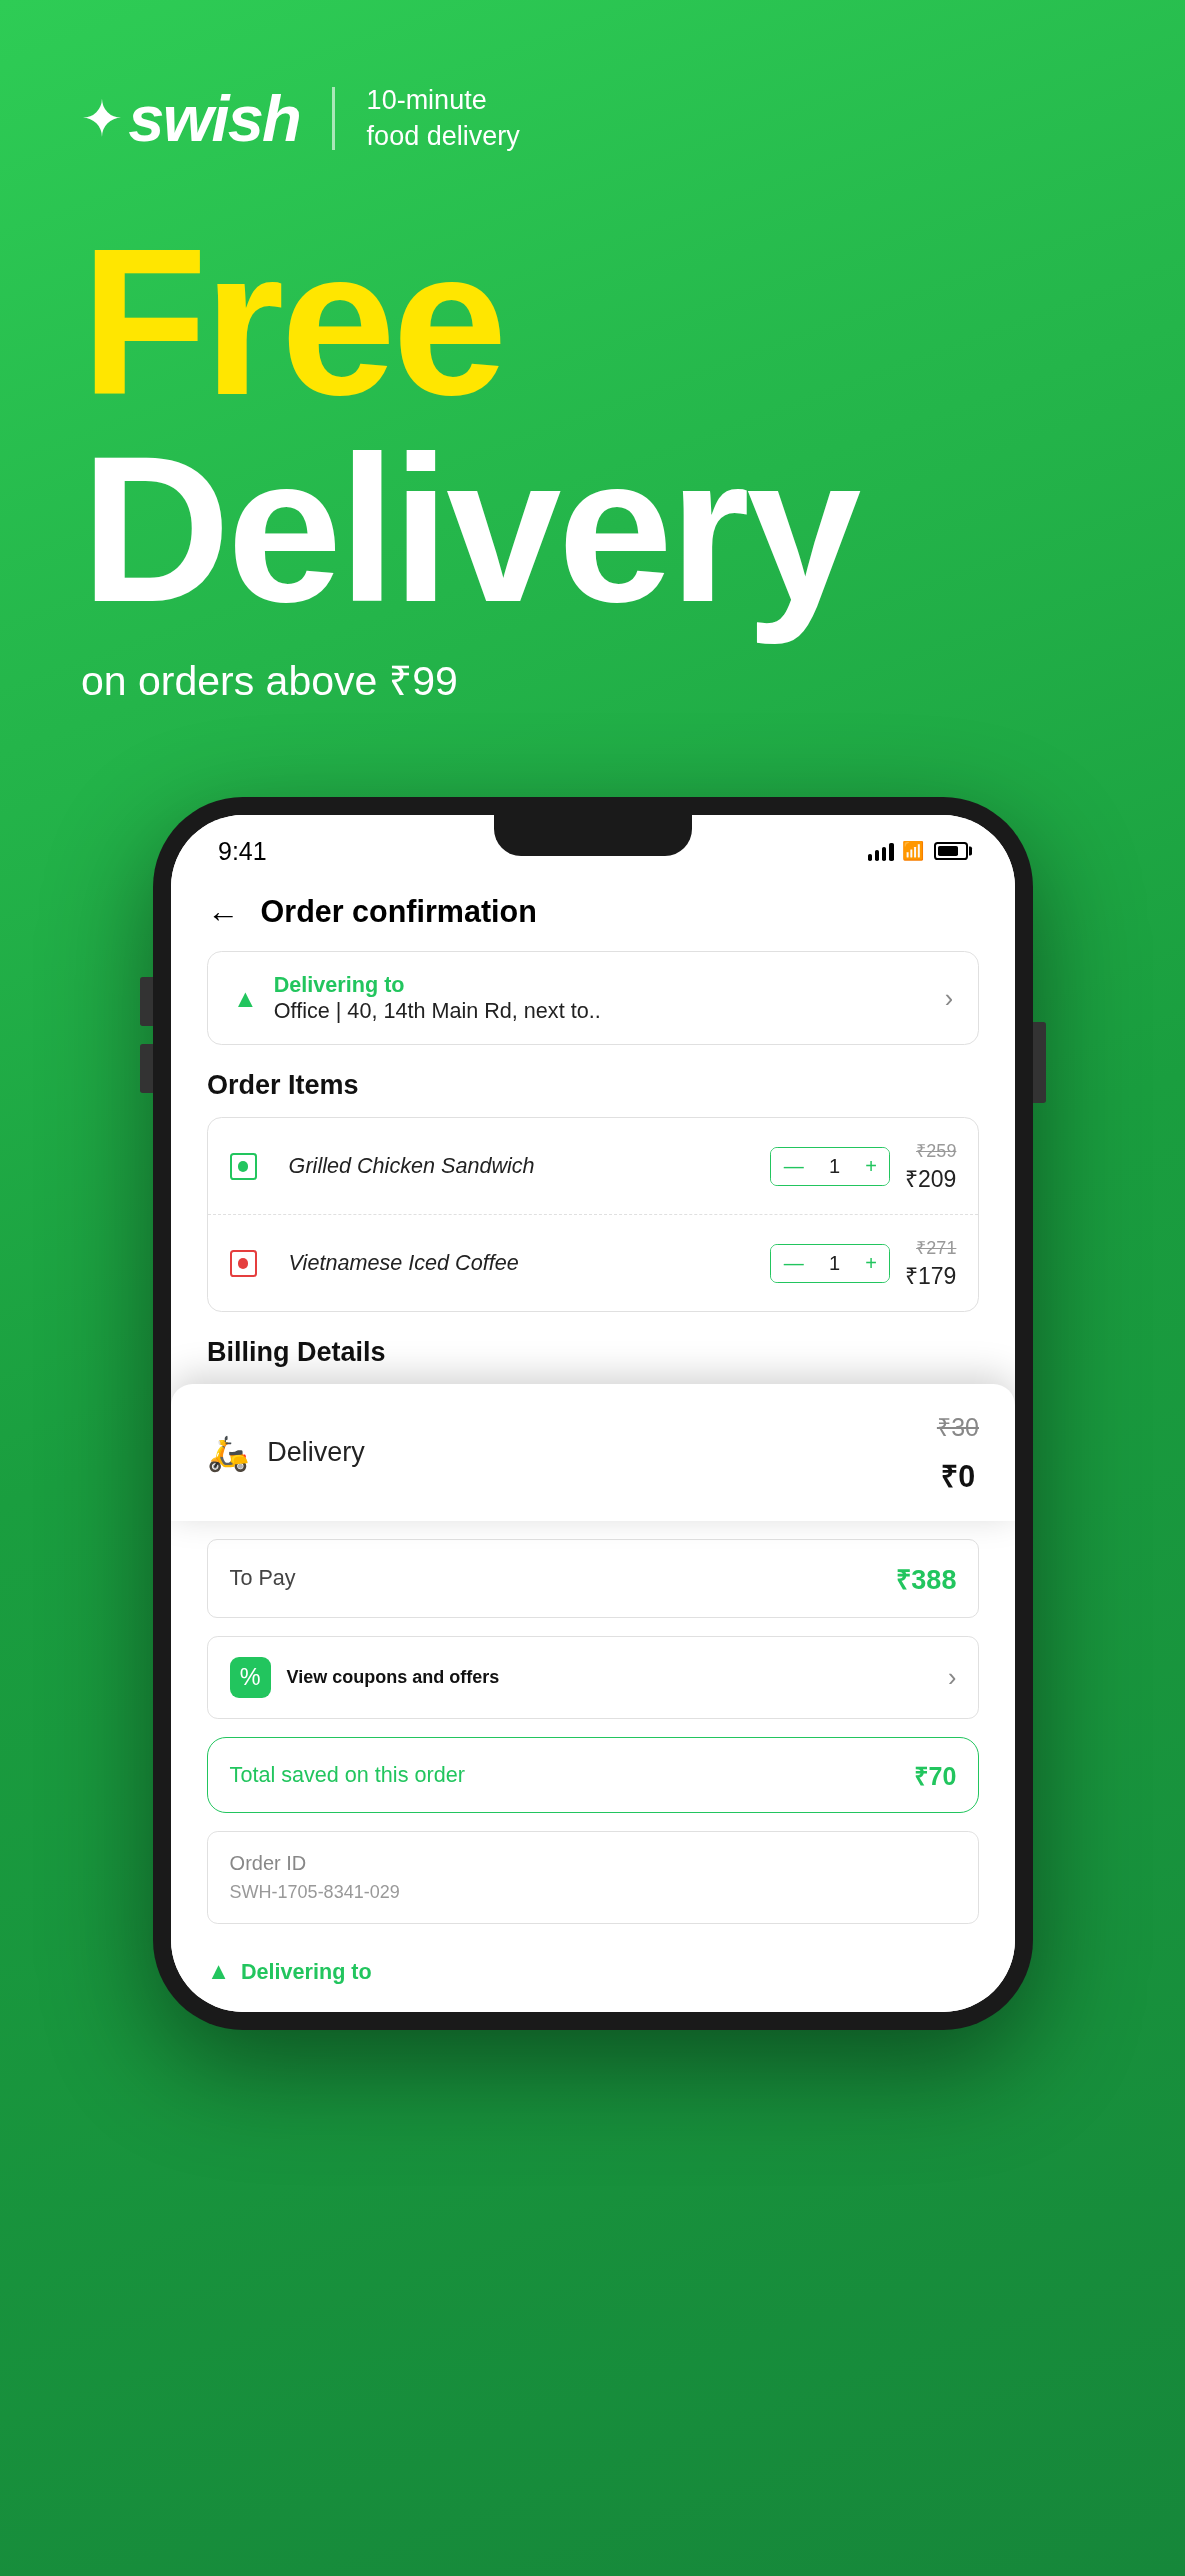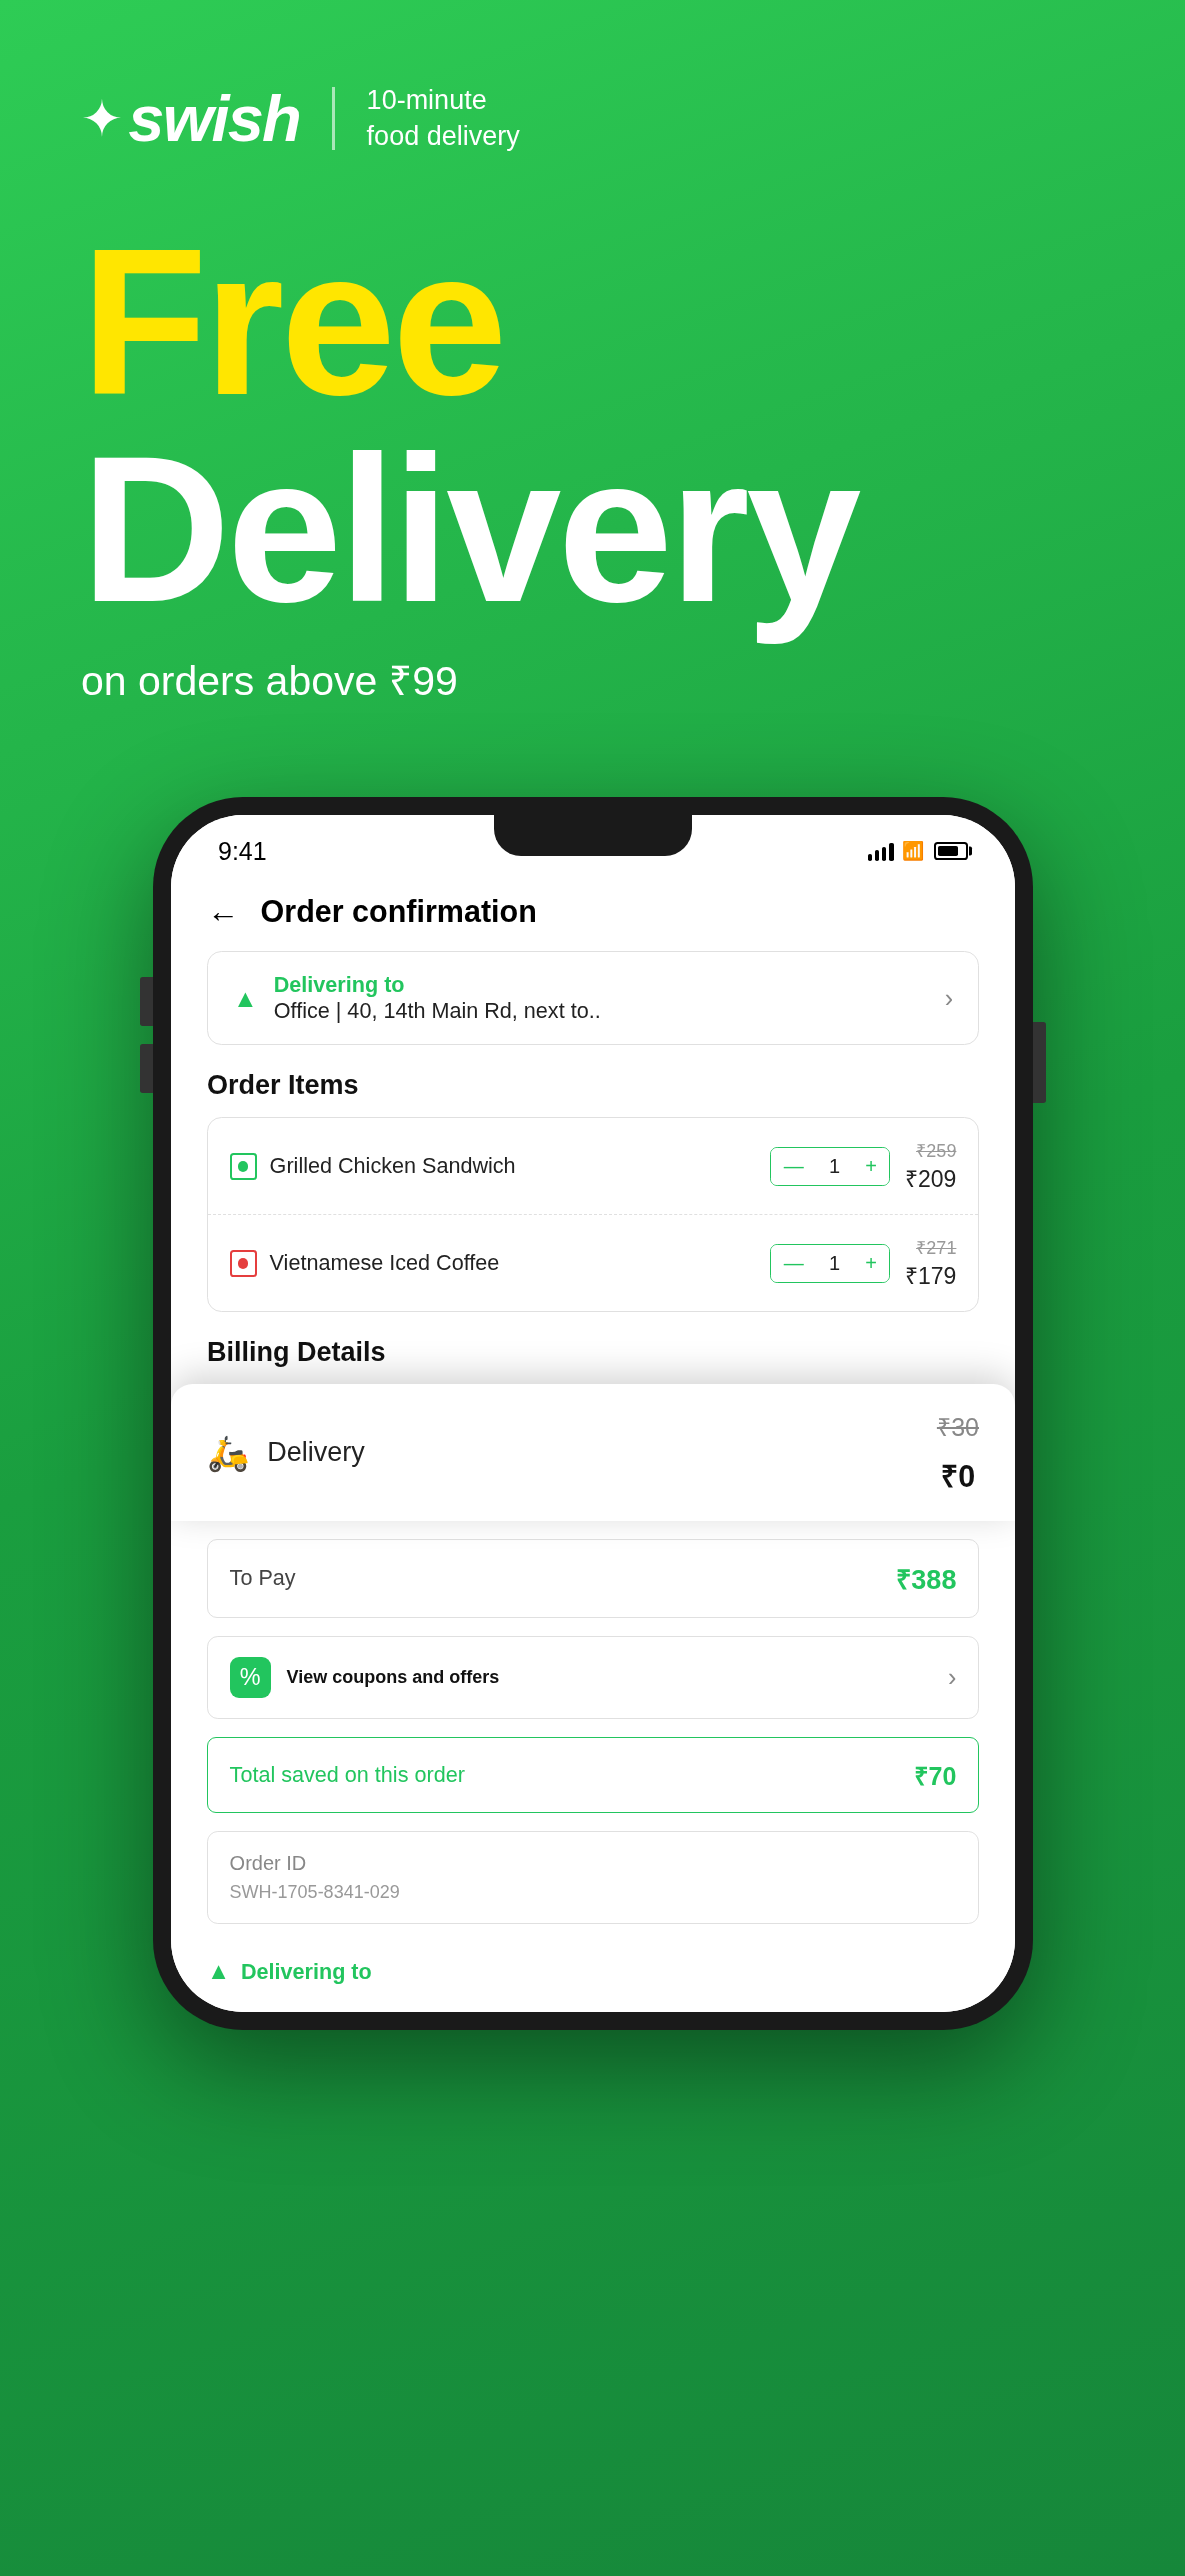--- a/index.html
+++ b/index.html
@@ -238,21 +238,22 @@
       align-items: center;
       justify-content: space-between;
       padding: 20px 21.6px;
     }
     .order-item-row + .order-item-row {
       border-top: 1.3px dashed #e0e0e0;
     }
     .item-left {
       display: flex;
       align-items: center;
-      gap: 13px;
+      gap: 32px;
+      font-style: italic;
     }
     .item-icon-veg {
       width: 27px;
       height: 27px;
       border: 2.2px solid #e53e3e;
       border-radius: 3.6px;
       display: flex;
       align-items: center;
       justify-content: center;
     }
@@ -419,21 +420,21 @@
       font-weight: 600;
       color: #111;
     }
 
     
     .total-saved-row {
       display: flex;
       align-items: center;
       justify-content: space-between;
       border: 1.8px solid #22c55e;
-      border-radius: 9px;
+      border-radius: 19px;
       padding: 20px 21.6px;
       margin-bottom: 18px;
     }
     .total-saved-label {
       font-size: 21.6px;
       color: #22c55e;
       font-weight: 500;
     }
     .total-saved-amount {
       font-size: 25px;

